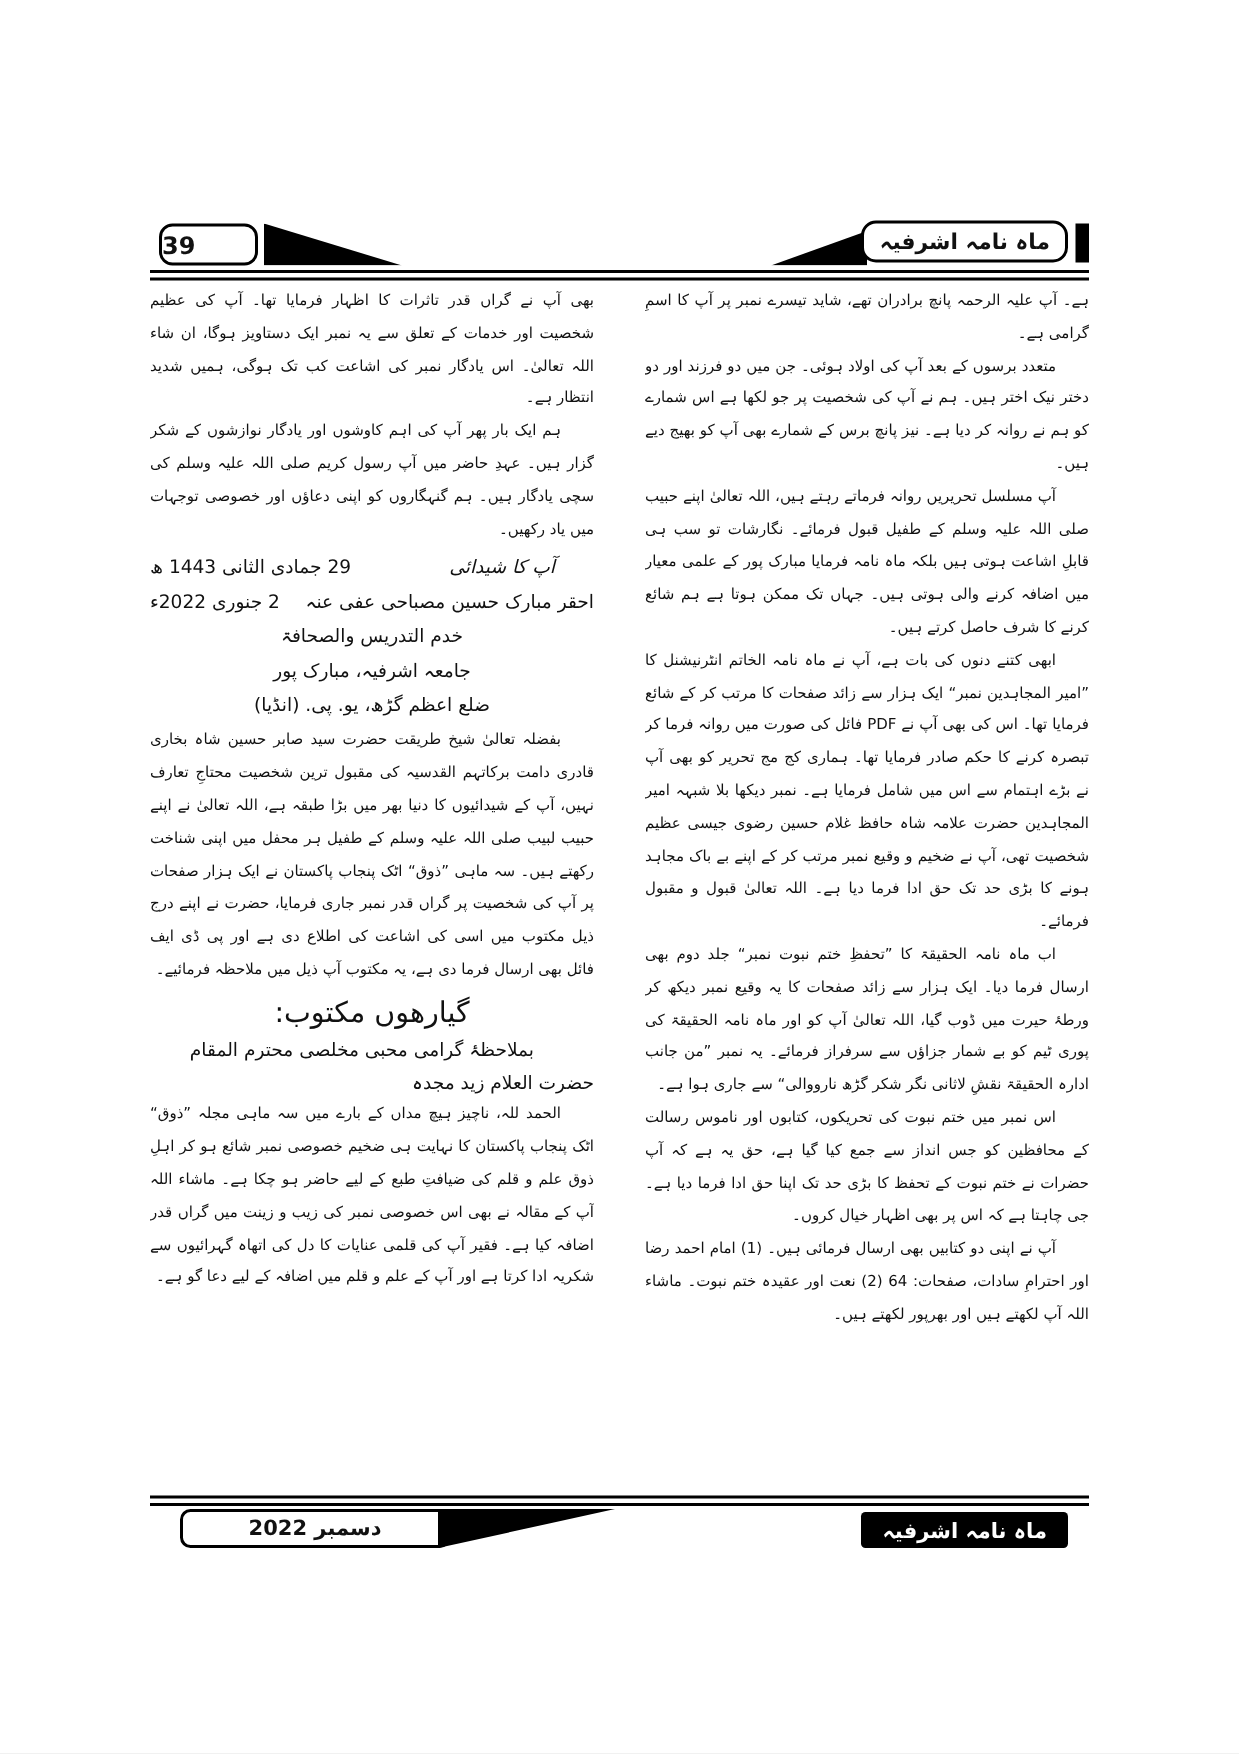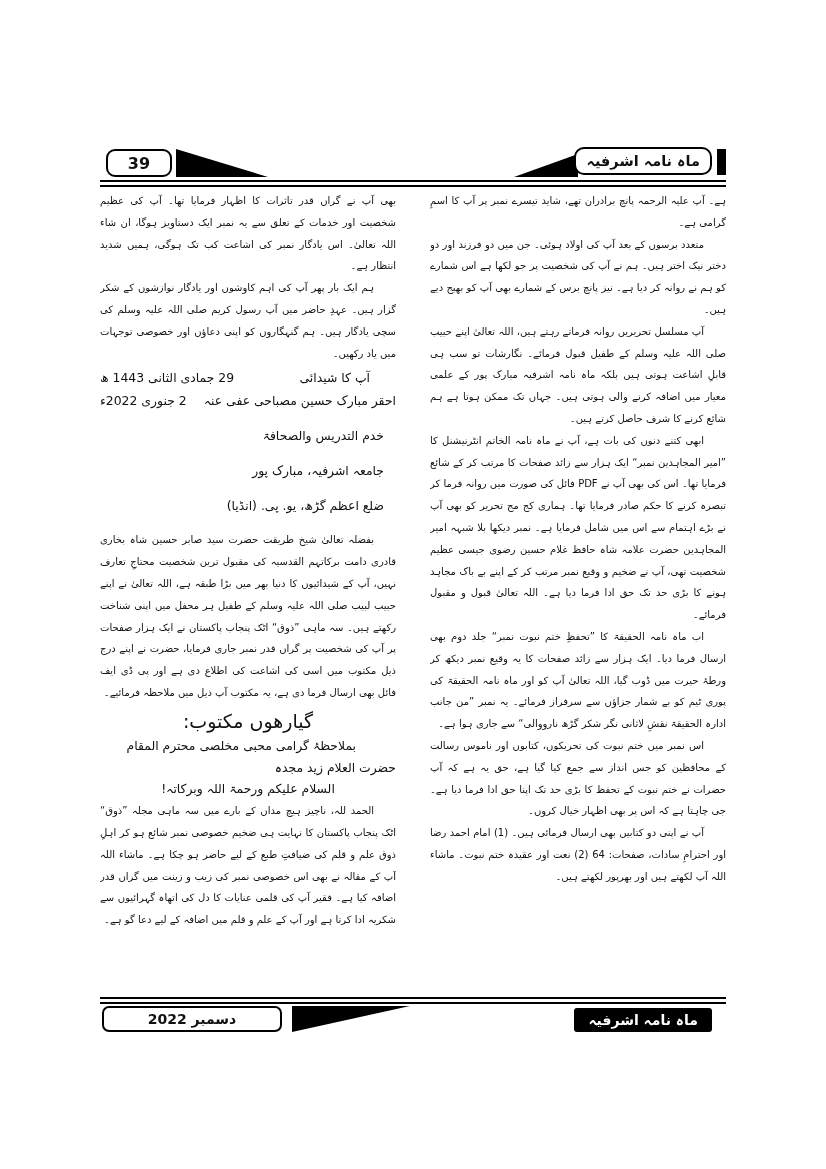--- a/index.html
+++ b/index.html
@@ -7,21 +7,21 @@
     position:relative; width:826px; height:1169px; margin:0 auto;
     background:#ffffff; overflow:hidden;
     font-family:"DejaVu Sans", sans-serif; color:#111;
   }
 
   
   .header-band { position:absolute; top:146px; left:100px; width:626px; height:32px; }
   .pagenum-box {
     position:absolute; left:6px; top:3px; width:62px; height:24px;
     border:2px solid #000; border-radius:9px;
-    display:flex; align-items:center; justify-content:center;
+    display:flex; align-items:center; 
     font-size:16px; font-weight:bold; background:#fff;
   }
   .header-tri {
     position:absolute; left:76px; top:3px; width:92px; height:28px;
     background:#000; clip-path:polygon(0 0, 100% 100%, 0 100%);
   }
   .header-wedge {
     position:absolute; right:148px; top:8px; width:64px; height:23px;
     background:#000; clip-path:polygon(100% 0, 100% 100%, 0 100%);
   }
@@ -46,37 +46,37 @@
   }
   .col { width:296px; flex:0 0 296px; overflow:hidden; }
   .para {
     margin:0; font-size:10px; line-height:21.8px; text-align:justify;
     text-indent:22px; text-align-last:right;
   }
   .para.flush { text-indent:0; }
 
   .sig-block { margin:2px 0; }
   .sig-row { display:flex; justify-content:space-between; font-size:12.4px; line-height:23px; }
-  .sig-center { text-align:right; font-size:12.4px; line-height:23px; margin:12px; }
+  .sig-center { text-align:center; font-size:12.4px; line-height:23px; margin:0; }
 
   .section-heading {
     margin:4px 0 0 0; text-align:center;
     font-size:19px; font-weight:normal; line-height:27px;
   }
   .letter-title {
     margin:2px 0 4px 0; text-align:center;
     font-size:20.5px; font-weight:bold; line-height:30px;
   }
   .salutation-1 { margin:0; font-size:12.4px; line-height:21.8px; text-indent:40px; text-align:right; }
   .salutation-2 { margin:0; font-size:12.4px; line-height:21.8px; text-align:center; }
 
   
   .footer-band { position:absolute; top:1004px; left:100px; width:626px; height:32px; }
   .date-box {
-    position:absolute; left:2px; top:2px; width:176px; height:22px;
+    position:absolute; left:20px; top:2px; width:176px; height:22px;
     border:2px solid #000; border-radius:7px; background:#fff;
     display:flex; align-items:center; justify-content:center;
     font-size:14px; font-weight:bold; direction:rtl;
   }
   .footer-tri {
     position:absolute; left:192px; top:2px; width:118px; height:26px;
     background:#000; clip-path:polygon(0 0, 100% 0, 0 100%);
   }
   .footer-title-box {
     position:absolute; right:14px; top:4px; height:24px;
@@ -101,52 +101,51 @@
     </div>
     <div class="header-edge-bar"></div>
   </div>
   <div class="rule rule-top"></div>
 
   <div class="body-columns">
 
     <div class="col">
       <p class="para flush">ہے۔ آپ علیہ الرحمہ پانچ برادران تھے، شاید تیسرے نمبر پر آپ کا اسمِ گرامی ہے۔</p>
       <p class="para">متعدد برسوں کے بعد آپ کی اولاد ہوئی۔ جن میں دو فرزند اور دو دختر نیک اختر ہیں۔ ہم نے آپ کی شخصیت پر جو لکھا ہے اس شمارے کو ہم نے روانہ کر دیا ہے۔ نیز پانچ برس کے شمارے بھی آپ کو بھیج دیے ہیں۔</p>
-      <p class="para">آپ مسلسل تحریریں روانہ فرماتے رہتے ہیں، اللہ تعالیٰ اپنے حبیب صلی اللہ علیہ وسلم کے طفیل قبول فرمائے۔ نگارشات تو سب ہی قابلِ اشاعت ہوتی ہیں بلکہ ماہ نامہ اشرفیہ مبارک پور کے علمی معیار میں اضافہ کرنے والی ہوتی ہیں۔ جہاں تک ممکن ہوتا ہے ہم شائع کرنے کا شرف حاصل کرتے ہیں۔</p>
+      <p class="para">آپ مسلسل تحریریں روانہ فرماتے رہتے ہیں، اللہ تعالیٰ اپنے حبیب صلی اللہ علیہ وسلم کے طفیل قبول فرمائے۔ نگارشات تو سب ہی قابلِ اشاعت ہوتی ہیں بلکہ ماہ نامہ فرمایا مبارک پور کے علمی معیار میں اضافہ کرنے والی ہوتی ہیں۔ جہاں تک ممکن ہوتا ہے ہم شائع کرنے کا شرف حاصل کرتے ہیں۔</p>
       <p class="para">ابھی کتنے دنوں کی بات ہے، آپ نے ماہ نامہ الخاتم انٹرنیشنل کا ”امیر المجاہدین نمبر“ ایک ہزار سے زائد صفحات کا مرتب کر کے شائع فرمایا تھا۔ اس کی بھی آپ نے PDF فائل کی صورت میں روانہ فرما کر تبصرہ کرنے کا حکم صادر فرمایا تھا۔ ہماری کج مج تحریر کو بھی آپ نے بڑے اہتمام سے اس میں شامل فرمایا ہے۔ نمبر دیکھا بلا شبہہ امیر المجاہدین حضرت علامہ شاہ حافظ غلام حسین رضوی جیسی عظیم شخصیت تھی، آپ نے ضخیم و وقیع نمبر مرتب کر کے اپنے بے باک مجاہد ہونے کا بڑی حد تک حق ادا فرما دیا ہے۔ اللہ تعالیٰ قبول و مقبول فرمائے۔</p>
       <p class="para">اب ماہ نامہ الحقیقۃ کا ”تحفظِ ختم نبوت نمبر“ جلد دوم بھی ارسال فرما دیا۔ ایک ہزار سے زائد صفحات کا یہ وقیع نمبر دیکھ کر ورطۂ حیرت میں ڈوب گیا، اللہ تعالیٰ آپ کو اور ماہ نامہ الحقیقۃ کی پوری ٹیم کو بے شمار جزاؤں سے سرفراز فرمائے۔ یہ نمبر ”من جانب ادارہ الحقیقۃ نقشِ لاثانی نگر شکر گڑھ نارووالی“ سے جاری ہوا ہے۔</p>
       <p class="para">اس نمبر میں ختم نبوت کی تحریکوں، کتابوں اور ناموس رسالت کے محافظین کو جس انداز سے جمع کیا گیا ہے، حق یہ ہے کہ آپ حضرات نے ختم نبوت کے تحفظ کا بڑی حد تک اپنا حق ادا فرما دیا ہے۔ جی چاہتا ہے کہ اس پر بھی اظہار خیال کروں۔</p>
       <p class="para">آپ نے اپنی دو کتابیں بھی ارسال فرمائی ہیں۔ (1) امام احمد رضا اور احترامِ سادات، صفحات: 64 (2) نعت اور عقیدہ ختم نبوت۔ ماشاء اللہ آپ لکھتے ہیں اور بھرپور لکھتے ہیں۔</p>
 
     </div>
 
     <div class="col">
       <p class="para flush">بھی آپ نے گراں قدر تاثرات کا اظہار فرمایا تھا۔ آپ کی عظیم شخصیت اور خدمات کے تعلق سے یہ نمبر ایک دستاویز ہوگا، ان شاء اللہ تعالیٰ۔ اس یادگار نمبر کی اشاعت کب تک ہوگی، ہمیں شدید انتظار ہے۔</p>
       <p class="para">ہم ایک بار پھر آپ کی اہم کاوشوں اور یادگار نوازشوں کے شکر گزار ہیں۔ عہدِ حاضر میں آپ رسول کریم صلی اللہ علیہ وسلم کی سچی یادگار ہیں۔ ہم گنہگاروں کو اپنی دعاؤں اور خصوصی توجہات میں یاد رکھیں۔</p>
 
       <div class="sig-block">
         <div class="sig-row">
-          <span style="margin-inline-start:26px;">آپ کا شیدائی</span>
+          <span style="margin-inline-start:26px;font-style:italic;">آپ کا شیدائی</span>
           <span>29 جمادی الثانی 1443 ھ</span>
         </div>
         <div class="sig-row">
           <span>احقر مبارک حسین مصباحی عفی عنہ</span>
           <span>2 جنوری 2022ء</span>
         </div>
         <p class="sig-center">خدم التدریس والصحافۃ</p>
         <p class="sig-center">جامعہ اشرفیہ، مبارک پور</p>
         <p class="sig-center">ضلع اعظم گڑھ، یو. پی. (انڈیا)</p>
       </div>
 
       <p class="para">بفضلہ تعالیٰ شیخ طریقت حضرت سید صابر حسین شاہ بخاری قادری دامت برکاتہم القدسیہ کی مقبول ترین شخصیت محتاجِ تعارف نہیں، آپ کے شیدائیوں کا دنیا بھر میں بڑا طبقہ ہے، اللہ تعالیٰ نے اپنے حبیب لبیب صلی اللہ علیہ وسلم کے طفیل ہر محفل میں اپنی شناخت رکھتے ہیں۔ سہ ماہی ”ذوق“ اٹک پنجاب پاکستان نے ایک ہزار صفحات پر آپ کی شخصیت پر گراں قدر نمبر جاری فرمایا، حضرت نے اپنے درج ذیل مکتوب میں اسی کی اشاعت کی اطلاع دی ہے اور پی ڈی ایف فائل بھی ارسال فرما دی ہے، یہ مکتوب آپ ذیل میں ملاحظہ فرمائیے۔</p>
 
       <h2 class="section-heading">گیارھوں مکتوب:</h2>
 
       <p class="salutation-1">بملاحظۂ گرامی محبی مخلصی محترم المقام حضرت العلام زید مجدہ</p>
-      <p class="salutation-2">السلام علیکم ورحمۃ اللہ وبرکاتہ!</p>
 
       <p class="para">الحمد للہ، ناچیز ہیچ مداں کے بارے میں سہ ماہی مجلہ ”ذوق“ اٹک پنجاب پاکستان کا نہایت ہی ضخیم خصوصی نمبر شائع ہو کر اہلِ ذوق علم و قلم کی ضیافتِ طبع کے لیے حاضر ہو چکا ہے۔ ماشاء اللہ آپ کے مقالہ نے بھی اس خصوصی نمبر کی زیب و زینت میں گراں قدر اضافہ کیا ہے۔ فقیر آپ کی قلمی عنایات کا دل کی اتھاہ گہرائیوں سے شکریہ ادا کرتا ہے اور آپ کے علم و قلم میں اضافہ کے لیے دعا گو ہے۔</p>
 
     </div>
 
   </div>
 
   <div class="rule rule-bottom"></div>
   <div class="footer-band">
     <div class="date-box">

